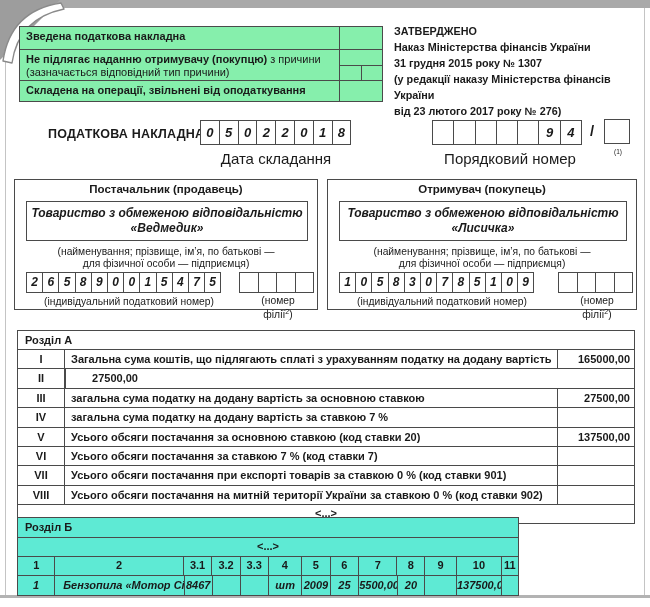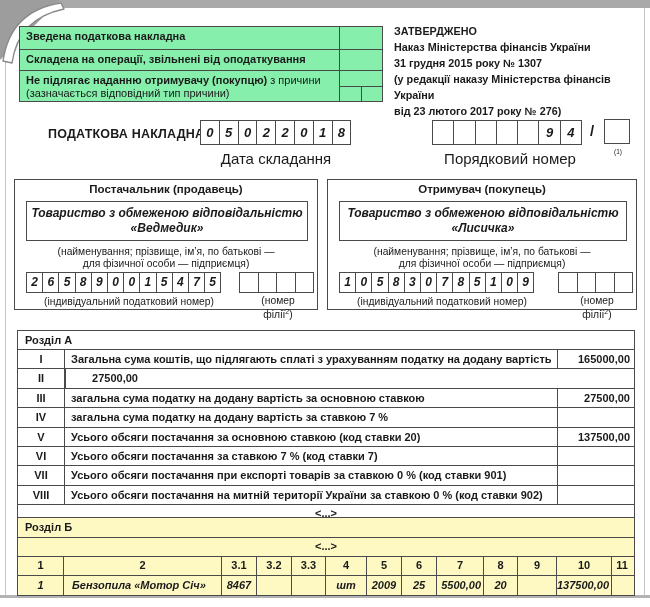--- a/index.html
+++ b/index.html
@@ -60,21 +60,21 @@
   .sarow{display:flex;border-top:1px solid #4a4a4a;height:18.4px;}
   .sa-num{width:47px;text-align:center;font-weight:bold;font-size:11px;line-height:18px;
           border-right:1px solid #4a4a4a;box-sizing:border-box;}
   .sa-desc{flex:1;padding-left:6px;font-weight:bold;font-size:11px;line-height:18px;
            white-space:nowrap;overflow:hidden;}
   .sa-val{width:77px;text-align:right;padding-right:4px;font-weight:bold;font-size:11px;
           line-height:18px;border-left:1px solid #4a4a4a;box-sizing:border-box;}
   .ellipsis-row{border-top:1px solid #4a4a4a;height:18px;text-align:center;
                 font-weight:bold;font-size:11px;line-height:17px;}
   
-  .secb{left:17px;top:517px;width:618px;border:1.5px solid #4a4a4a;box-sizing:border-box;background:#fef9c3;}
+  .secb{left:17px;top:517px;width:502px;border:1.5px solid #4a4a4a;box-sizing:border-box;background:#5eead4;}
   .secb-header{height:19px;line-height:19px;padding-left:7px;font-weight:bold;font-size:11px;}
   .brow{display:flex;border-top:1px solid #4a4a4a;}
   .bhc,.bdc{box-sizing:border-box;border-right:1px solid #4a4a4a;text-align:center;
             font-size:11px;overflow:hidden;white-space:nowrap;}
   .bhc{font-weight:bold;height:18px;line-height:17px;}
   .bdc{font-weight:bold;font-style:italic;height:19px;line-height:18px;}
   .c1{width:46px;}.c2{width:158px;}.c31{width:35px;}.c32{width:35px;}.c33{width:34px;}
   .c4{width:41px;}.c5{width:35px;}.c6{width:35px;}.c7{width:47px;}.c8{width:34px;}
   .c9{width:39px;}.c10{width:55px;}.c11{width:20px;border-right:none;}
   .left-pad{text-align:left;padding-left:8px;}
@@ -91,36 +91,36 @@
 <svg class="abs" style="left:0;top:0;" width="66" height="66">
   <polygon points="0,0 60,0 0,60" fill="#9d9d9d"></polygon>
   <path d="M3,61 C8,27 28,8 61,3 L64,9 C40,14 17,28 12,63 Z" fill="#ffffff" stroke="#8a8a8a" stroke-width="1.4" stroke-linejoin="round"></path>
 </svg>
 
 <div class="abs flags">
   <div class="frow" style="flex:1.05;">
     <div class="ftext">Зведена податкова накладна</div>
     <div class="fbox"></div>
   </div>
-  <div class="frow" style="flex:0.95;">
-    <div class="ftext">Складена на операції, звільнені від оподаткування</div>
-    <div class="fbox"></div>
-  </div>
   <div class="frow" style="flex:1.35;">
     <div class="ftext">
       <span>Не підлягає наданню отримувачу (покупцю)</span><span class="normal"> з причини</span><br>
       <span class="normal">(зазначається відповідний тип причини)</span>
     </div>
     <div class="fbox-split">
       <div class="fbox-top"></div>
       <div class="fbox-bottom">
         <div></div>
         <div></div>
       </div>
     </div>
+  </div>
+  <div class="frow" style="flex:0.95;">
+    <div class="ftext">Складена на операції, звільнені від оподаткування</div>
+    <div class="fbox"></div>
   </div>
 </div>
 
 <div class="abs approved">
   <div>ЗАТВЕРДЖЕНО</div>
   <div>Наказ Міністерства фінансів України</div>
   <div>31 грудня 2015 року № 1307</div>
   <div>(у редакції наказу Міністерства фінансів України</div>
   <div>від 23 лютого 2017 року № 276)</div>
 </div>

